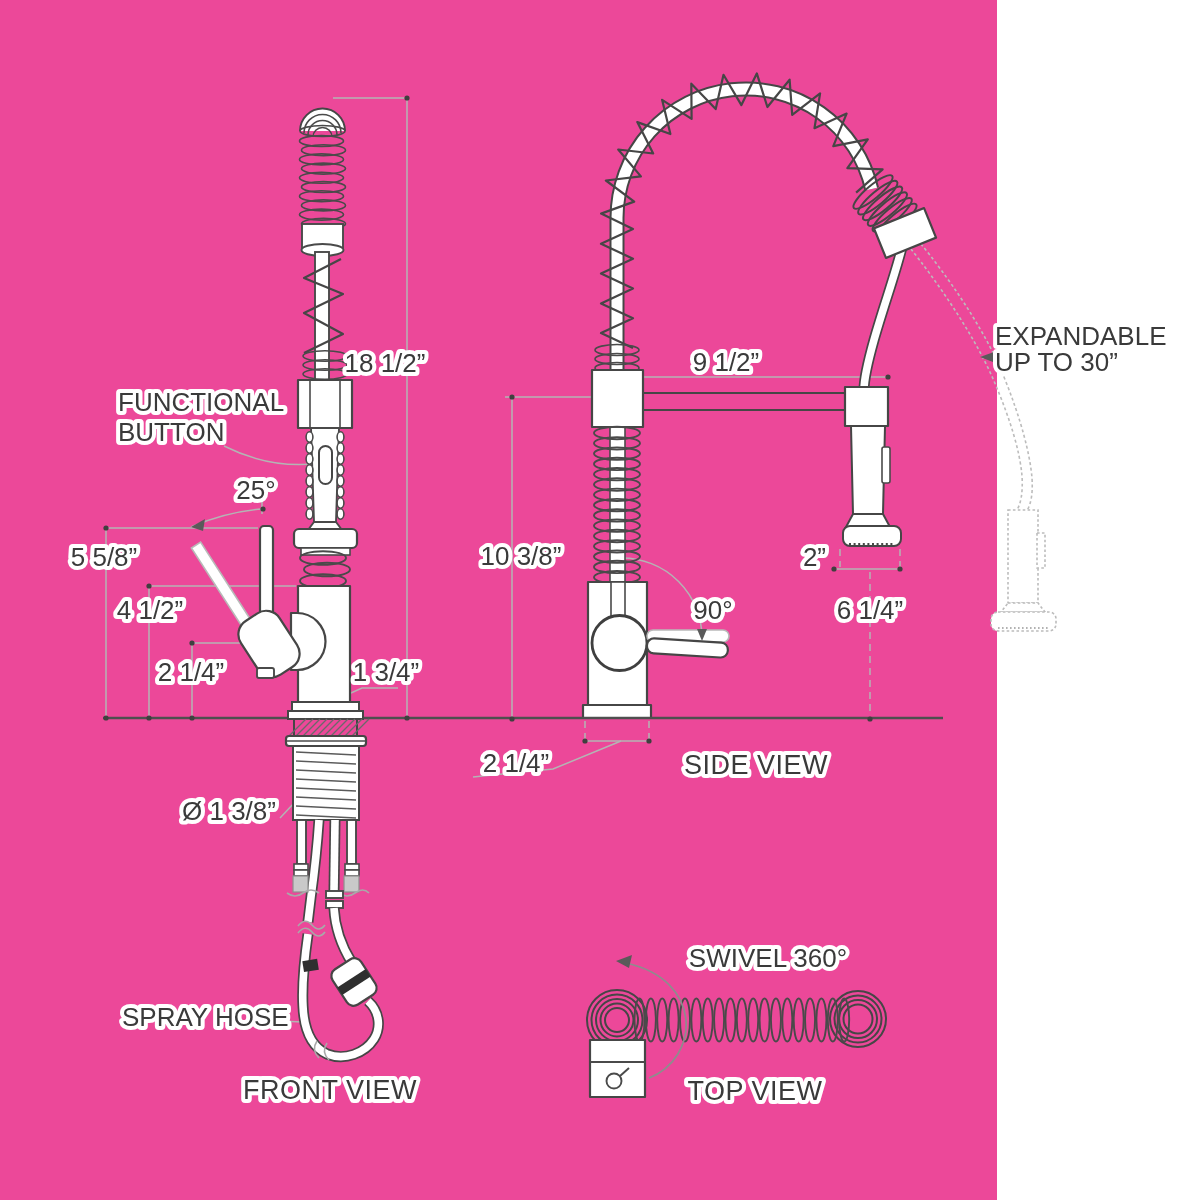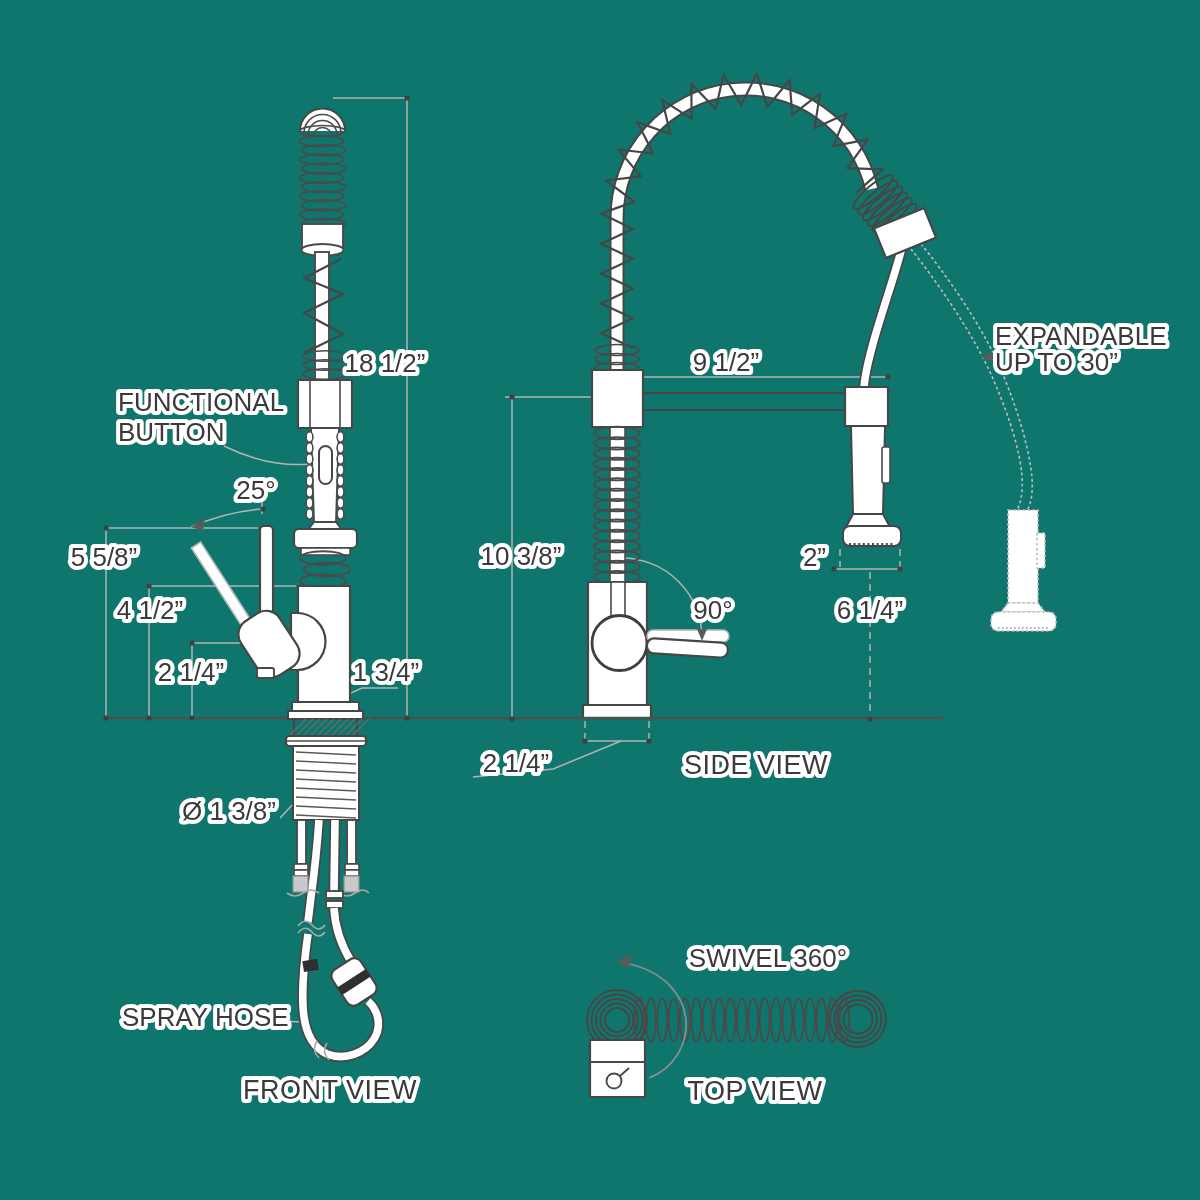--- a/index.html
+++ b/index.html
@@ -1,16 +1,16 @@
 <!DOCTYPE html>
 <html><head>
 <meta charset="utf-8">
 <style>
   html,body{margin:0;padding:0;background:#fff;}
-  #stage{width:1200px;height:1200px;position:relative;background:#0f766e;font-family:"Liberation Sans",sans-serif;}
+  #stage{width:997px;height:1200px;position:relative;background:#ec4899;font-family:"Liberation Sans",sans-serif;}
   svg{display:block;}
   
   .s16{stroke:#4a4a4a;stroke-width:1.6;fill:none}
   .s19{stroke:#4a4a4a;stroke-width:1.9;fill:none}
   .s2 {stroke:#464646;stroke-width:2;fill:none}
   .s22{stroke:#464646;stroke-width:2.2;fill:none;stroke-linejoin:round}
   .s26{stroke:#4f4f4f;stroke-width:2.6;fill:none}
   .s28{stroke:#3f3f3f;stroke-width:2.8;fill:none}
   .wf{fill:#fff}
   .lt{stroke:#b4b4b4;stroke-width:1.5;fill:none}

